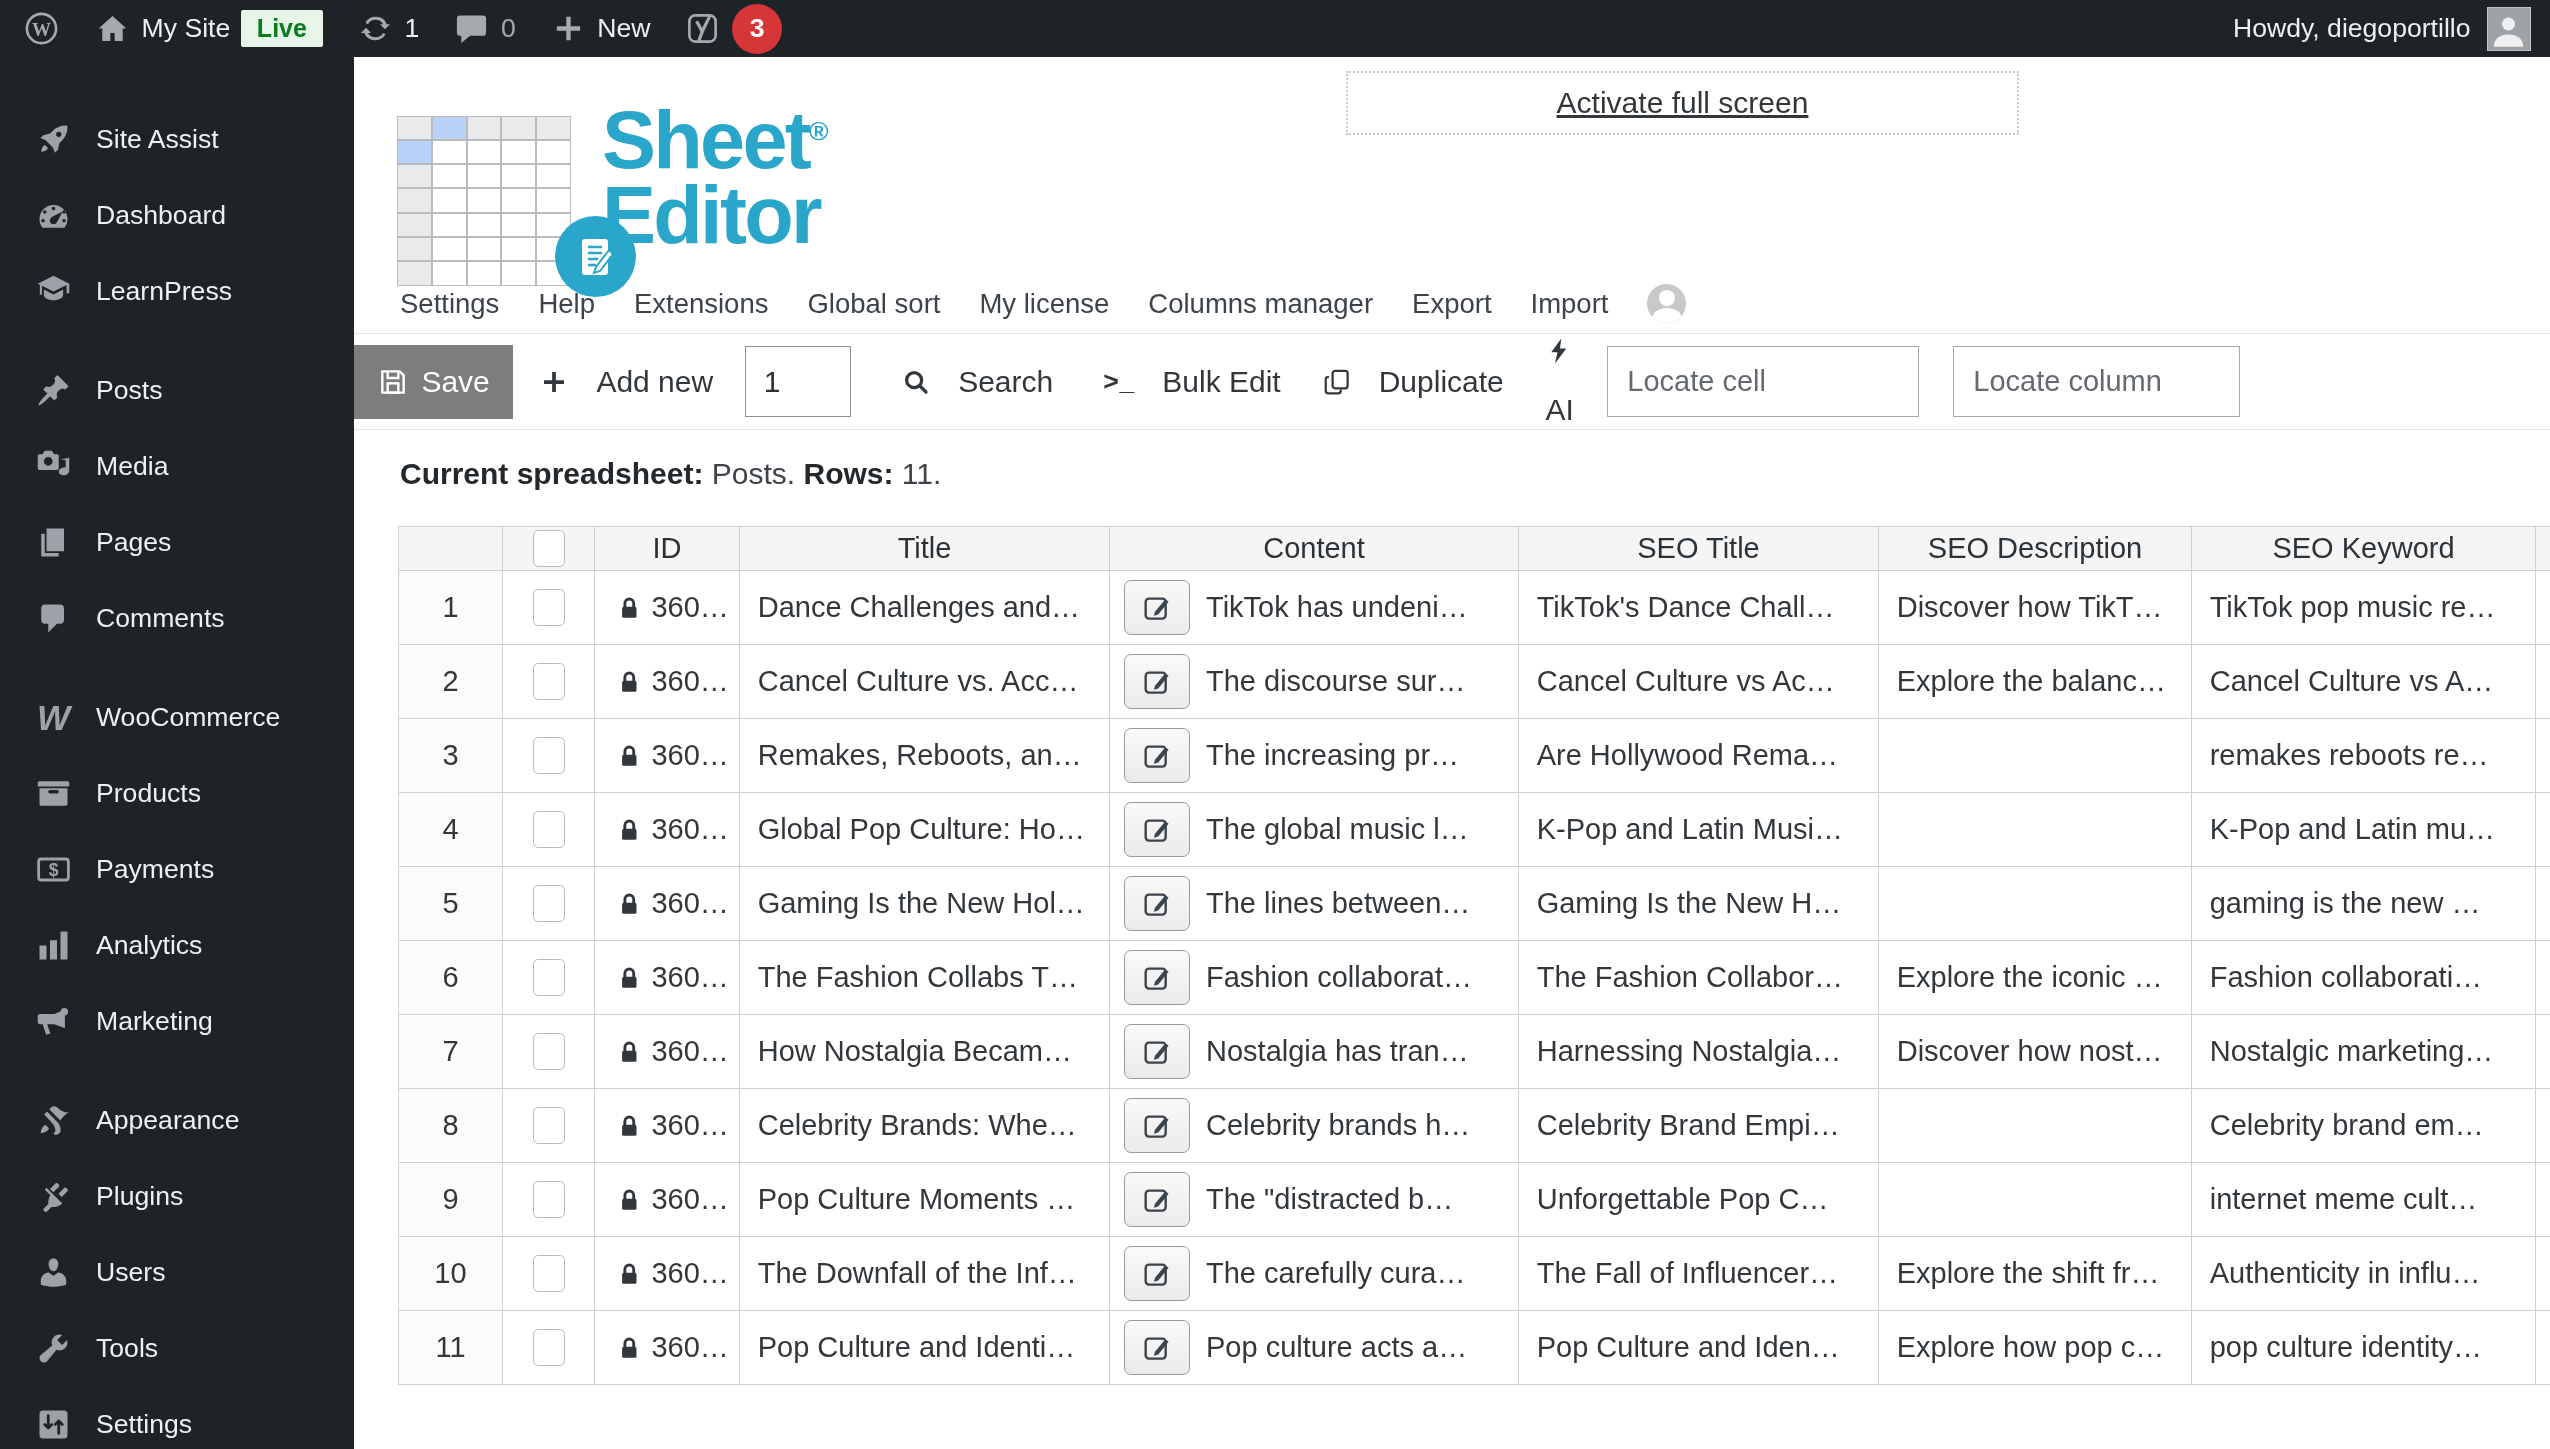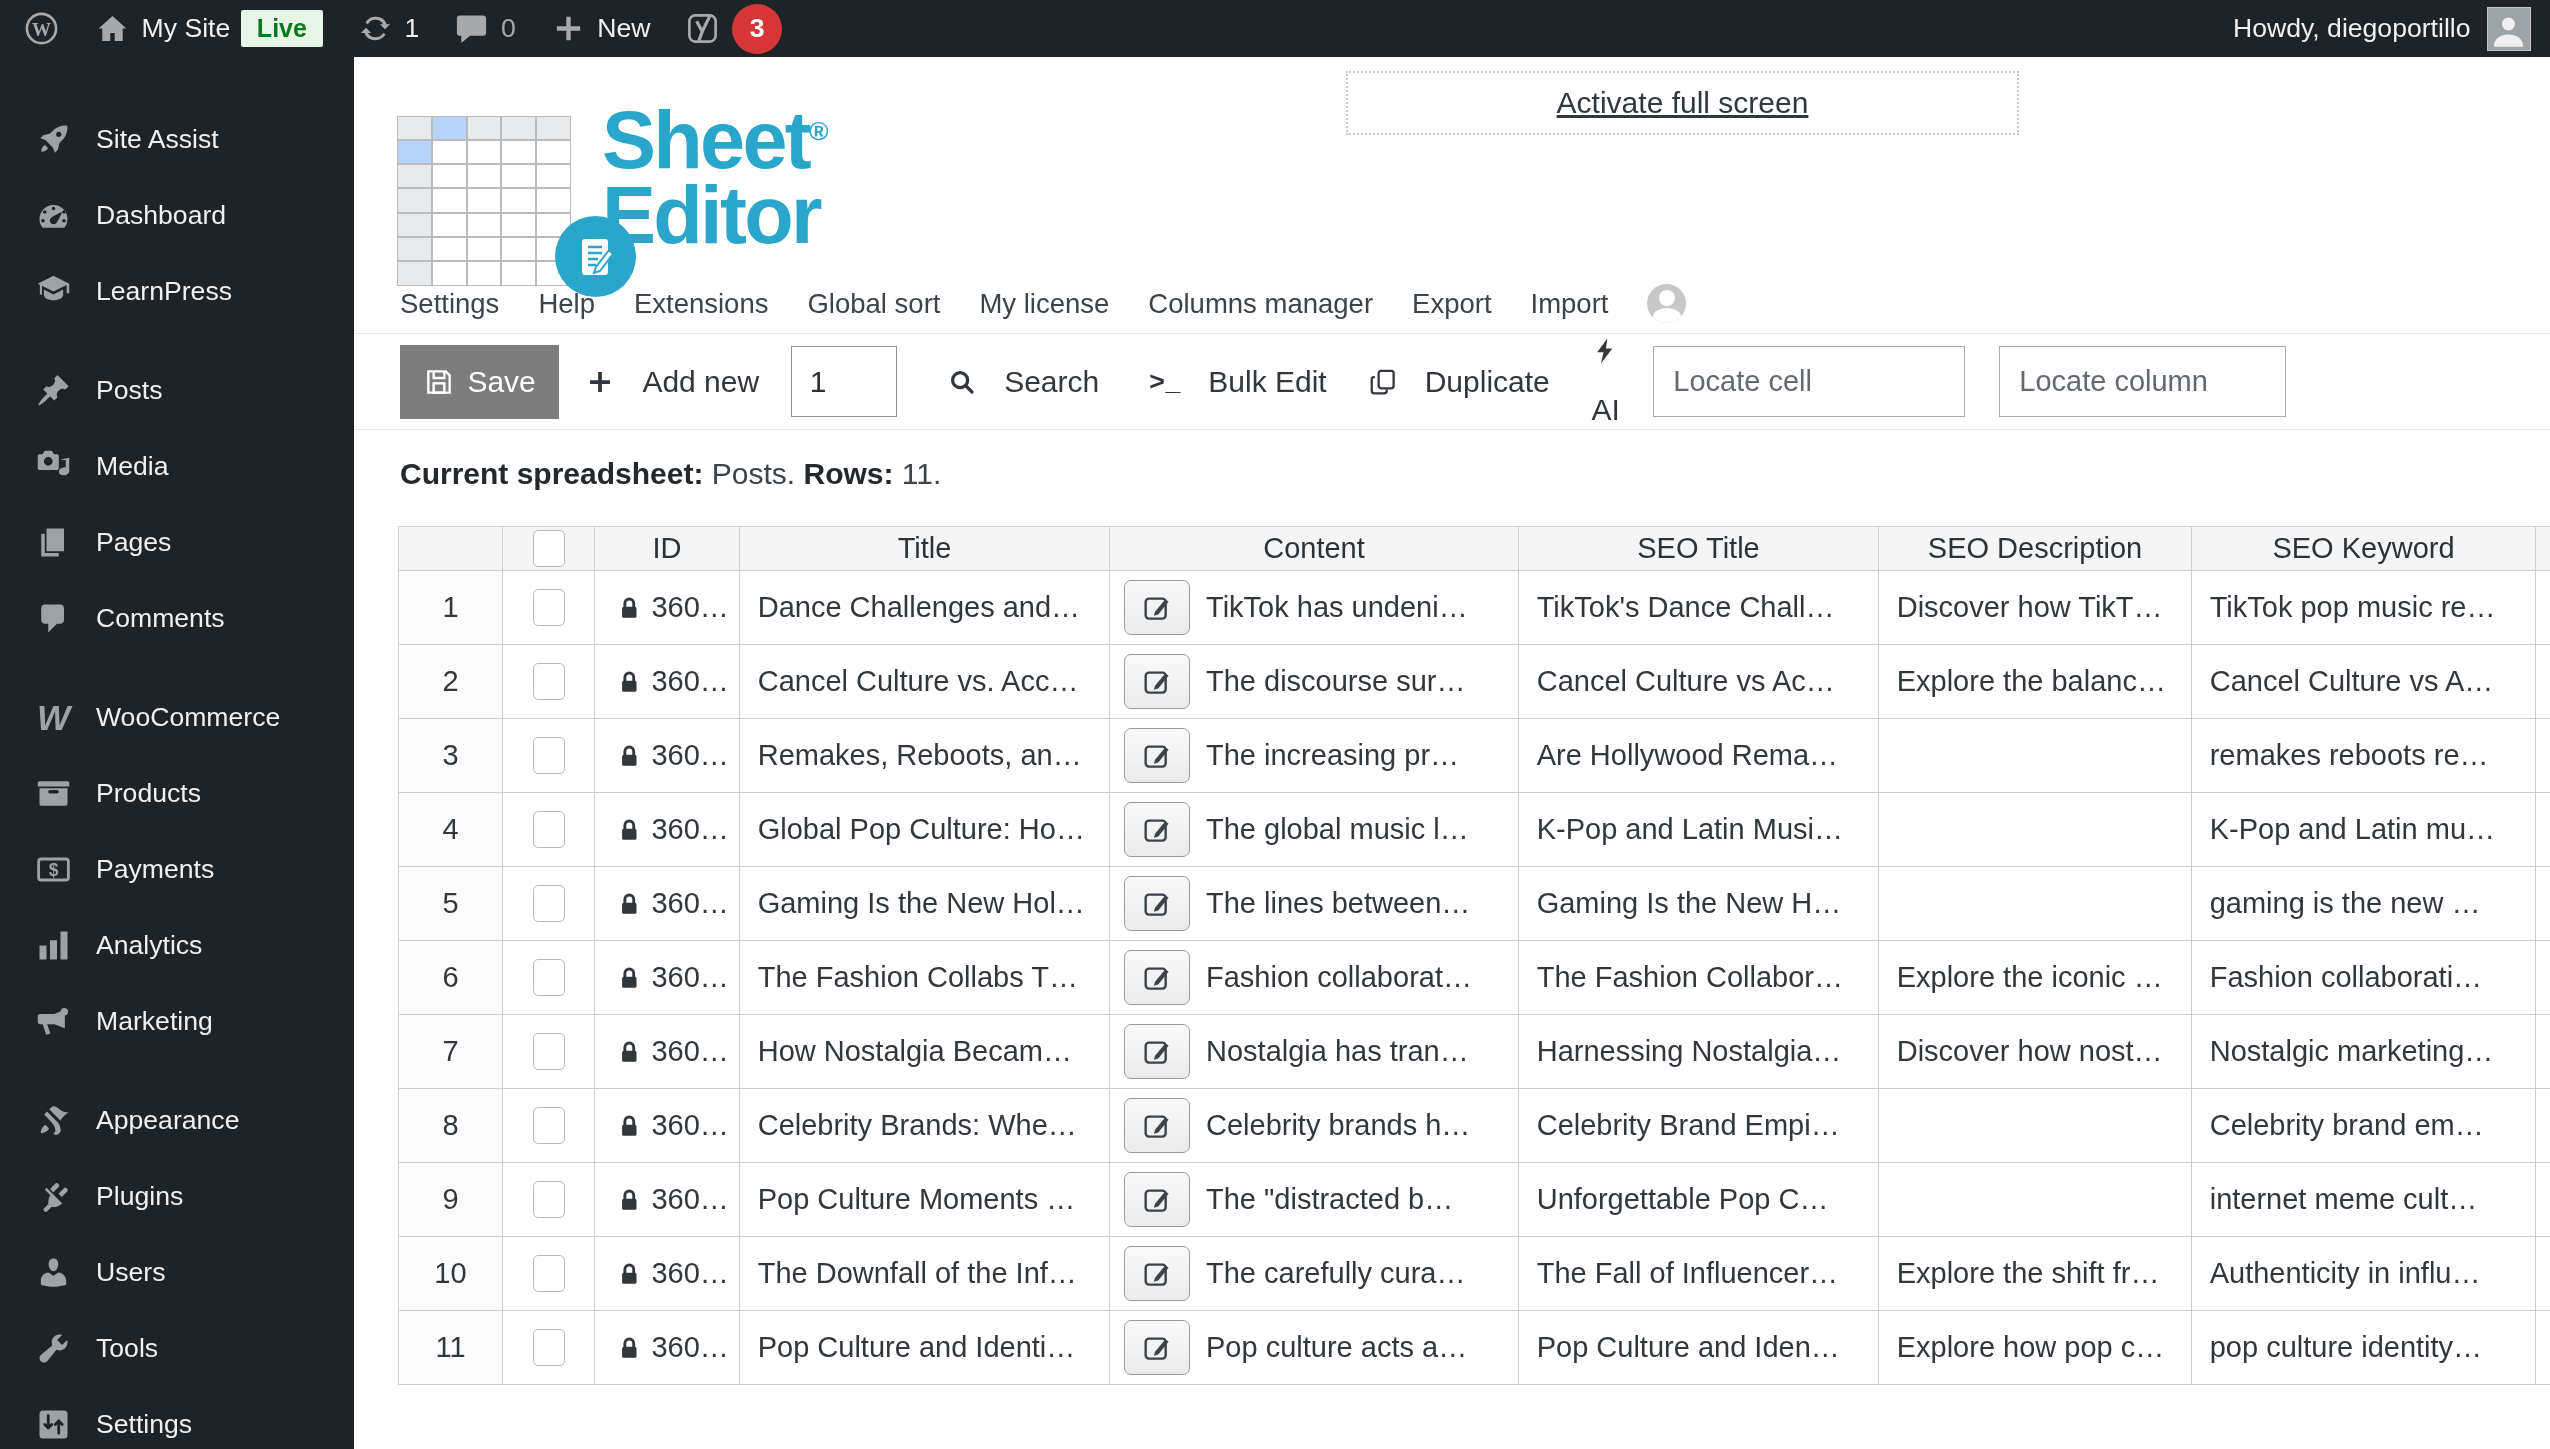--- a/index.html
+++ b/index.html
@@ -62,21 +62,21 @@
   #plugin-menu { position:absolute; left:46px; top:227px; display:flex; align-items:center;
     gap:39px; font-size:27.5px; color:#3c434a; }
   #plugin-menu .pm-item { cursor:pointer; }
   .pm-avatar { width:39px; height:39px; border-radius:50%; background:#c6c8ca; position:relative; overflow:hidden; }
   .pm-avatar:before { content:""; position:absolute; left:11.5px; top:6.2px; width:16px; height:16px; border-radius:50%; background:#fff; }
   .pm-avatar:after { content:""; position:absolute; left:5.3px; top:24px; width:28px; height:17.7px; border-radius:50% 50% 0 0; background:#fff; }
 
   
   #toolbar { position:absolute; left:0; top:276px; width:2196px; height:97px;
     border-top:1.8px solid #e3e5e8; border-bottom:1.8px solid #e3e5e8;
-    display:flex; align-items:center; padding-left:46px; }
+    display:flex; align-items:center; }
   .btn-save { background:#7d7d7d; color:#fff; border:none; height:74px; padding:0 23px;
     font-size:30px; display:inline-flex; align-items:center; gap:12.4px; cursor:pointer;
     font-family:inherit; margin-right:26.6px; }
   .btn-save svg { width:32px; height:32px; }
   .tb-link { display:inline-flex; align-items:center; gap:27px; color:#32373c; font-size:30px; cursor:pointer; }
   .tb-link svg { width:30px; height:30px; }
   .tb-prompt { font-weight:600; font-size:26.6px; letter-spacing:0.9px; }
   .rows-input { width:106px; height:71px; border:1.8px solid #8c8f94; font-size:30px;
     padding-left:17.7px; color:#2c3338; font-family:inherit; margin:0 50px 0 32px; }
   .locate-input { height:71px; border:1.8px solid #a7a9ac; font-size:29px; padding:0 19.5px;

